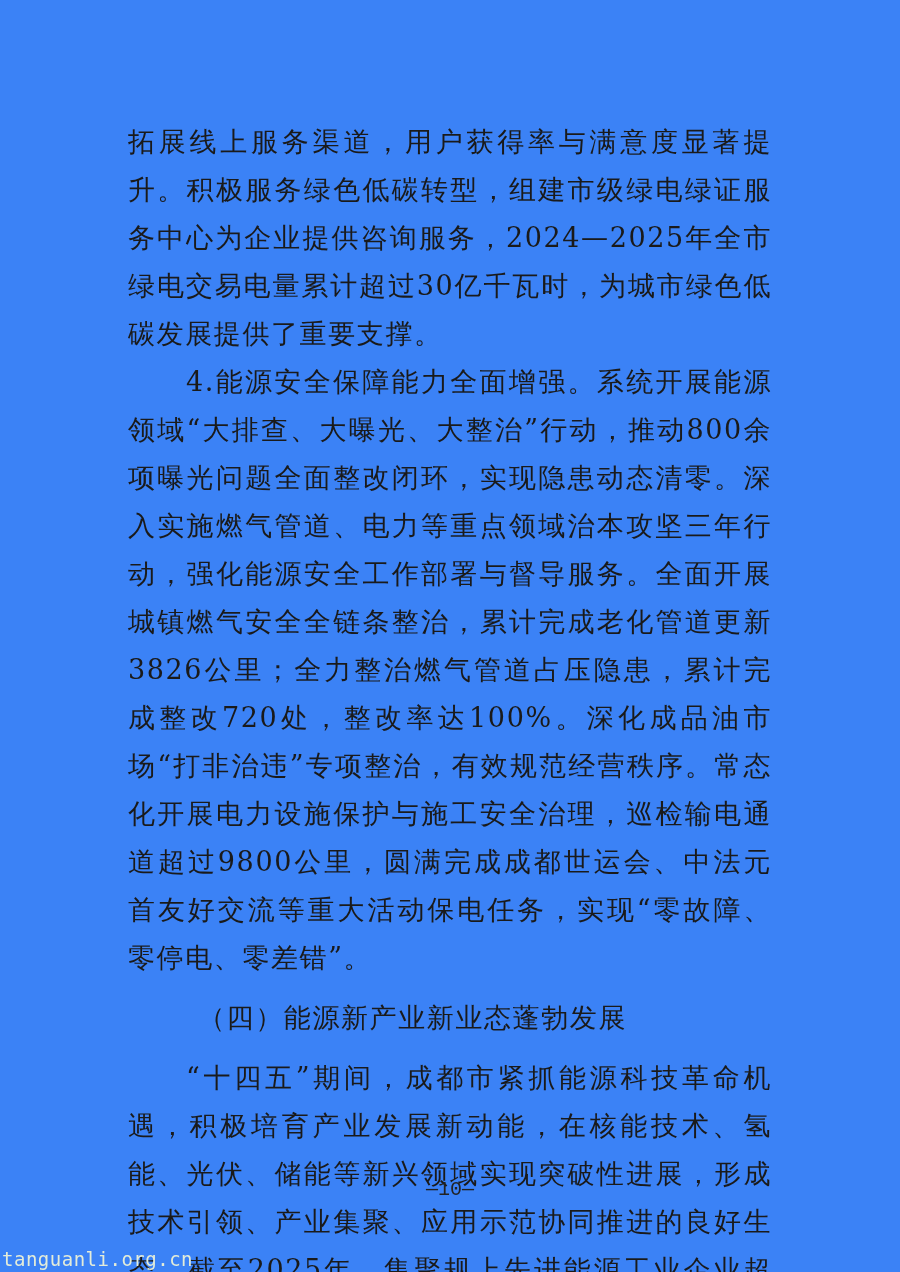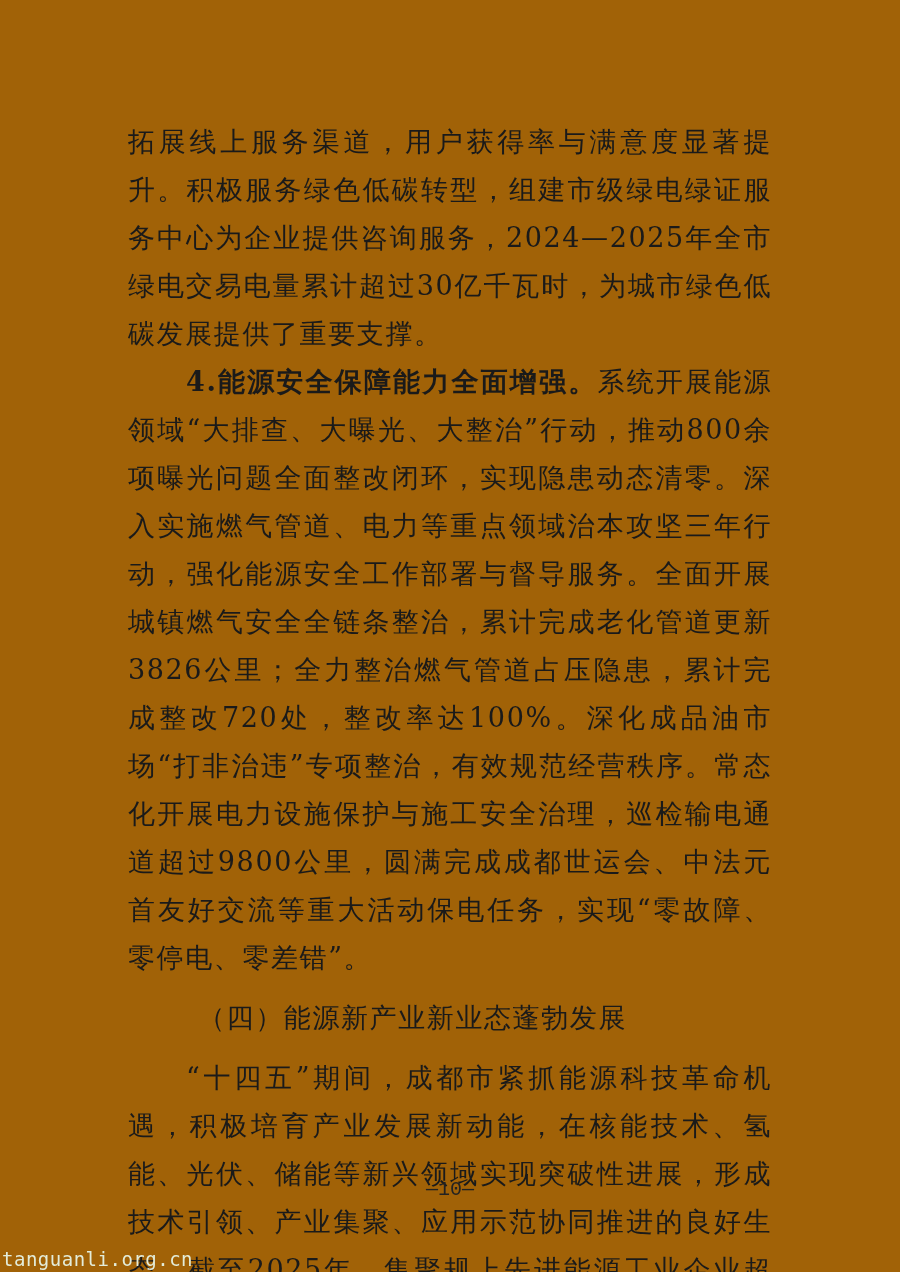--- a/index.html
+++ b/index.html
@@ -1,26 +1,26 @@
 <!DOCTYPE html>
 <html><head>
   <meta charset="utf-8">
   <style>
     html, body { margin: 0; padding: 0; background: #ffffff; }
     body { width: 900px; height: 1272px; position: relative; overflow: hidden; }
-    .page { position: absolute; left: 0; top: 0; width: 900px; height: 1272px; background: #a16207; }
+    .page { position: absolute; left: 0; top: 0; width: 900px; height: 1272px; background: #3b82f6; }
     .content {
       position: absolute; left: 128px; top: 118px; width: 644px;
       font-family: "DejaVu Serif", "Liberation Serif", serif;
       font-size: 27px; line-height: 48px; color: #1a1a1a;
       letter-spacing: 1.6px;
     }
     .para { margin: 0; text-align: justify; text-align-last: left; }
     .indent { text-indent: 58px; }
-    .bold { font-weight: bold; }
+    .bold { font-weight: normal; }
     .heading { margin: 12px; text-indent: 58px; }
     .page-number {
       position: absolute; left: 0; width: 900px; top: 1178px;
       text-align: center; font-family: Liberation Mono, monospace;
       font-size: 20px; color: #222;
     }
     .watermark {
       position: absolute; left: 2px; top: 1248px;
       font-family: "DejaVu Sans Mono", monospace; font-size: 19px;
       color: #e3ecd9; letter-spacing: 0.5px;

